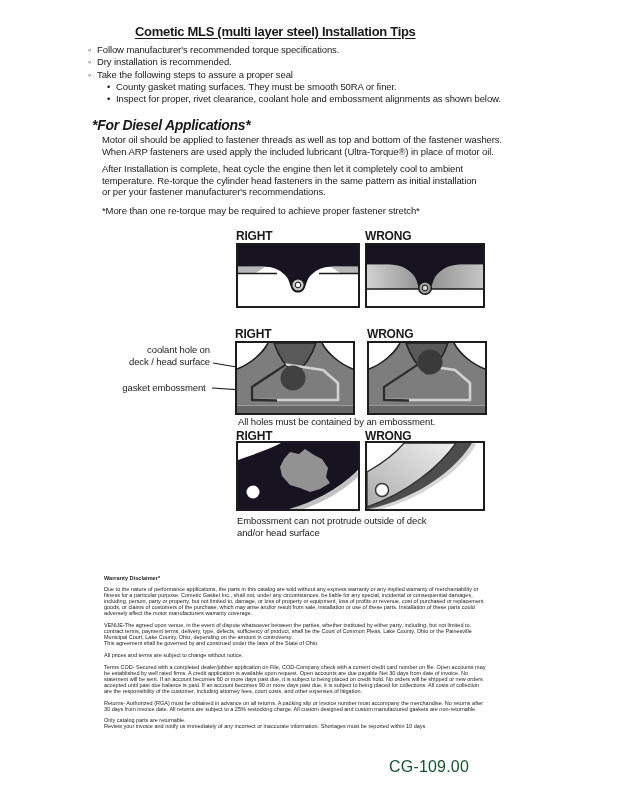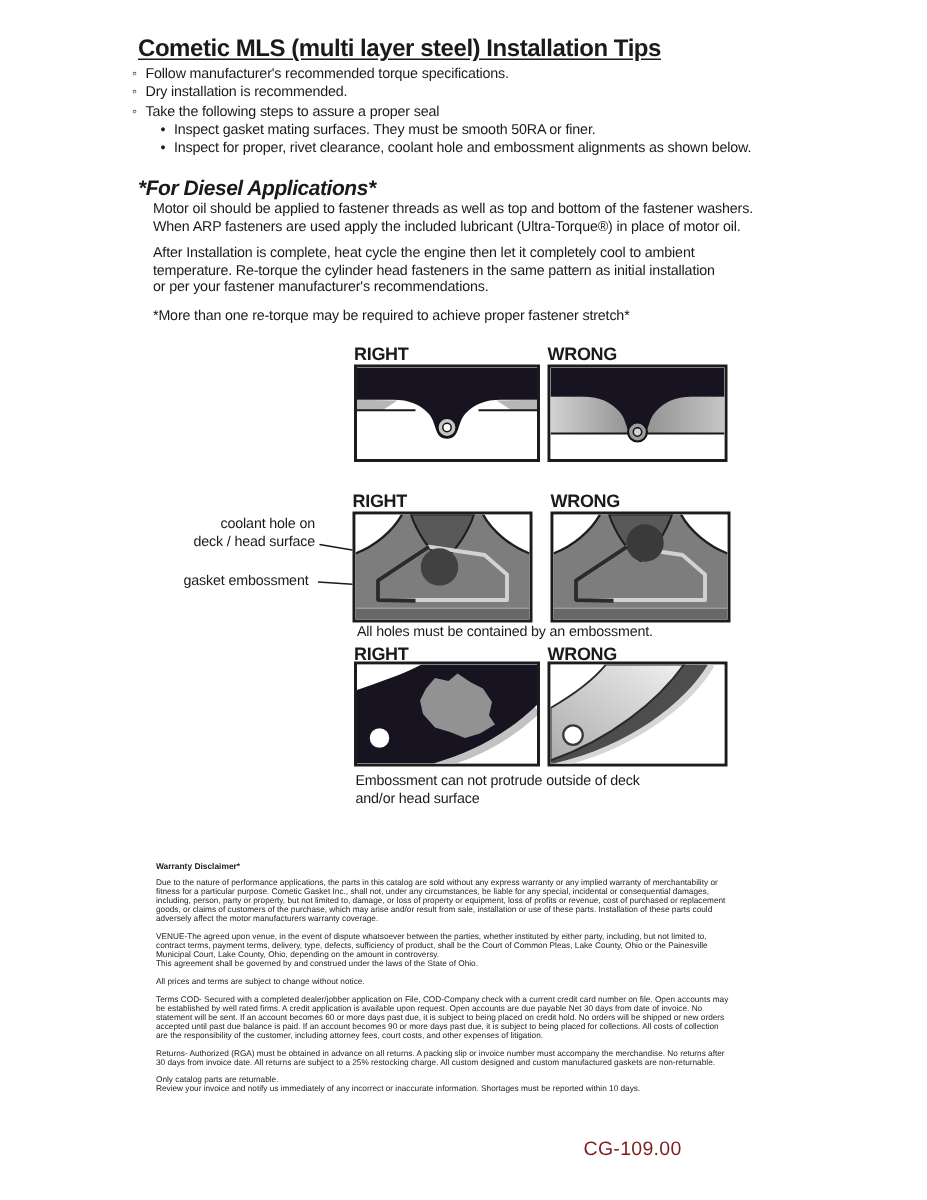--- a/index.html
+++ b/index.html
@@ -1,35 +1,35 @@
 <!DOCTYPE html>
 <html><head>
 <meta charset="utf-8">
 <style>
   html,body{margin:0;padding:0;background:#ffffff;}
   .page{position:relative;width:618px;height:800px;background:#ffffff;overflow:hidden;
         font-family:"Liberation Sans", sans-serif;color:#1a1a1a;}
   .abs{position:absolute;}
-  .title{font-size:16px;font-weight:bold;letter-spacing:-0.3px;
-         text-decoration:underline;text-underline-offset:2px;white-space:nowrap;}
+  .title{font-size:13px;font-weight:bold;letter-spacing:-0.3px;
+         text-decoration:underline;text-underline-offset:2px;white-space:nowrap;margin-left:43px;}
   .bullets{font-size:9.5px;letter-spacing:-0.1px;line-height:12.3px;white-space:nowrap;}
   .bul{display:flex;}
   .bul .m{width:9px;flex:0 0 9px;}
   .bul.sub{padding-left:19px;}
   .h2{font-size:14px;font-weight:bold;letter-spacing:-0.3px;white-space:nowrap;font-style:italic;}
   .para{font-size:9.5px;letter-spacing:-0.1px;line-height:11.5px;white-space:pre-line;margin-left:10px;}
   .dg-label{font-size:12px;font-weight:bold;letter-spacing:-0.2px;}
   .caption{font-size:9.5px;letter-spacing:-0.1px;white-space:pre-line;line-height:11.5px;}
   .panel{position:absolute;border:2px solid #1c1c1c;background:#fff;box-sizing:border-box;}
   .panel svg{display:block;}
   .callout{font-size:9.5px;letter-spacing:-0.1px;line-height:11.5px;text-align:right;white-space:pre-line;}
   .warranty{font-size:5.5px;line-height:6.1px;letter-spacing:0;color:#222;}
   .warranty .wh{font-weight:bold;font-size:5.6px;margin:0 0 5px 0;}
   .warranty p{margin:0 0 5.5px 0;white-space:pre-line;}
-  .footer-code{font-size:13px;letter-spacing:0.2px;color:#7f1d1d;}
+  .footer-code{font-size:16px;letter-spacing:0.2px;color:#14532d;}
 </style>
 </head>
 <body>
 
 <div class="page">
 
   <div class="abs title" style="left:92px;top:24px;">Cometic MLS (multi layer steel) Installation Tips</div>
 
   <div class="abs bullets" style="left:88px;top:44px;">
     <div class="bul">
@@ -39,21 +39,21 @@
     <div class="bul">
       <span class="m">◦</span>
       <span>Dry installation is recommended.</span>
     </div>
     <div class="bul">
       <span class="m">◦</span>
       <span>Take the following steps to assure a proper seal</span>
     </div>
     <div class="bul sub">
       <span class="m">•</span>
-      <span>Inspect gasket mating surfaces.  They must be smooth 50RA or finer.</span>
+      <span>County gasket mating surfaces.  They must be smooth 50RA or finer.</span>
     </div>
     <div class="bul sub">
       <span class="m">•</span>
       <span>Inspect for proper, rivet clearance, coolant hole and embossment alignments as shown below.</span>
     </div>
   </div>
 
   <div class="abs h2" style="left:92px;top:117px;">*For Diesel Applications*</div>
   <div class="abs para" style="left:92px;top:134px;width:470px;">Motor oil should be applied to fastener threads as well as top and bottom of the fastener washers.
 When ARP fasteners are used apply the included lubricant (Ultra-Torque®) in place of motor oil.</div>

